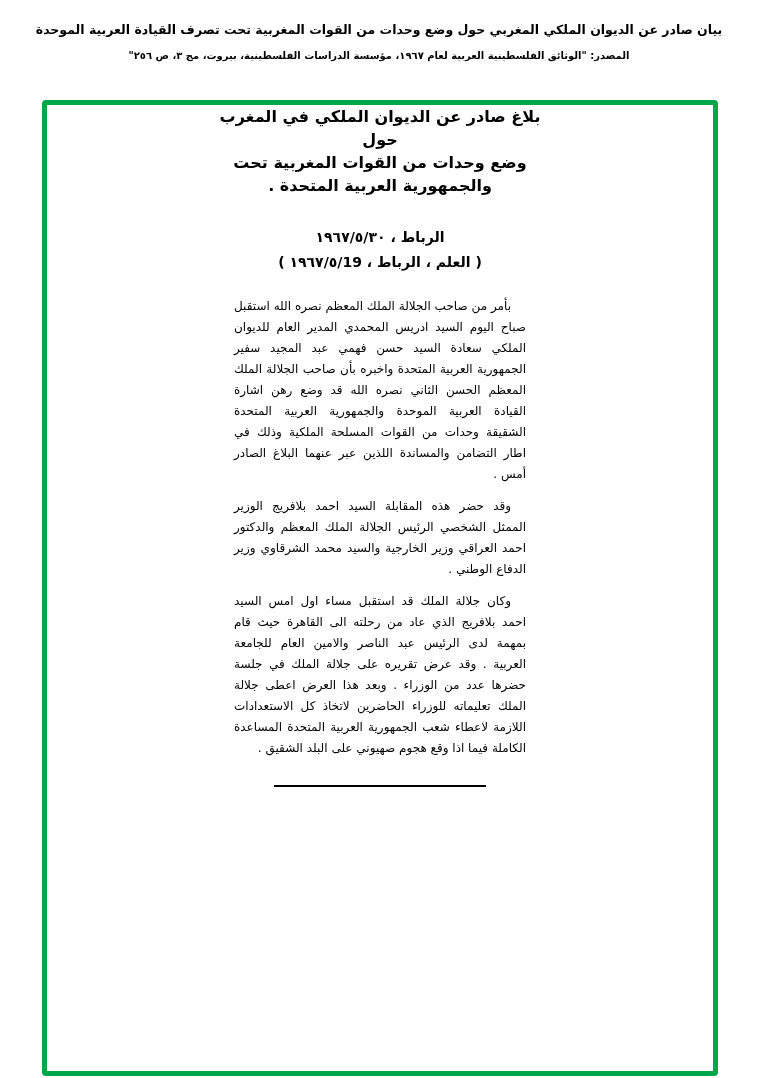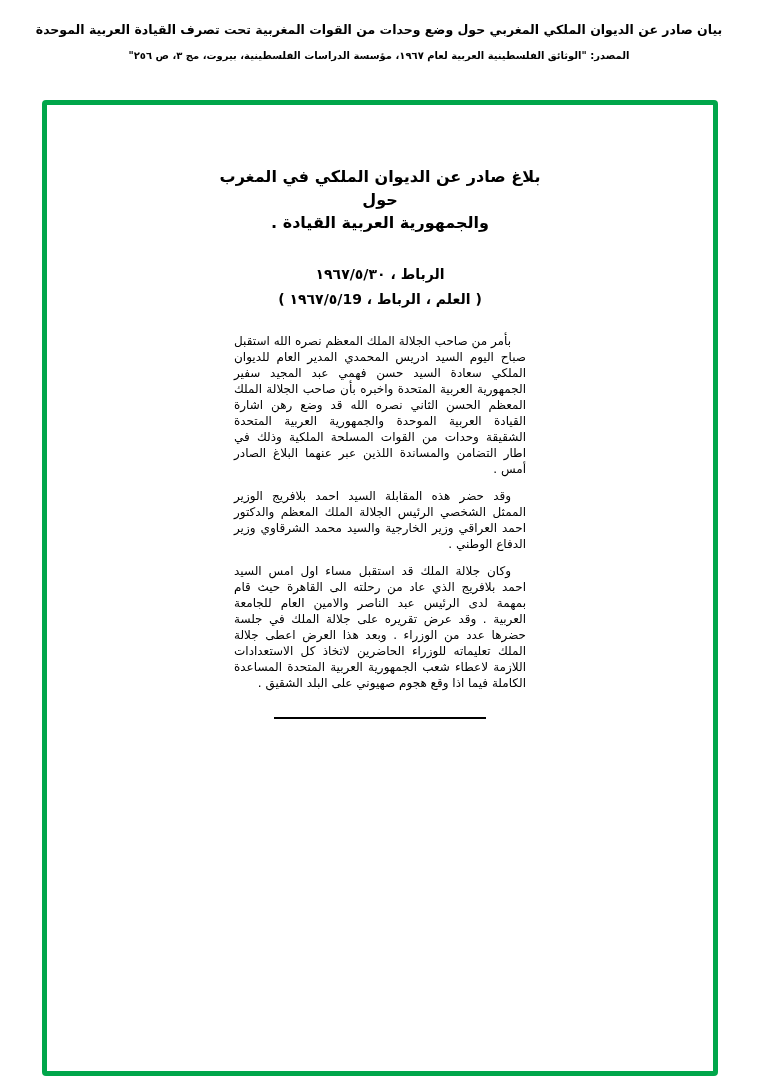--- a/index.html
+++ b/index.html
@@ -23,39 +23,39 @@
   
   .frame {
     position: absolute;
     left: 42px; top: 100px;
     width: 676px; height: 976px;
     border: 5px solid var(--frame-green);
     border-radius: 4px;
     background: var(--paper);
   }
 
-  .doc { padding-top: 60px; }
+  .doc { }
 
   .title-block {
     width: 340px; margin: 0 auto;
     text-align: center;
     font-weight: bold;
     font-size: 16px; line-height: 23px;
   }
 
   .date-block {
     margin-top: 28px;
     text-align: center;
     font-weight: bold;
     font-size: 14px; line-height: 25px;
   }
 
   .body-block {
     width: 292px; margin: 21px auto 0;
-    font-size: 12px; line-height: 16px;
+    font-size: 12px; line-height: 21px;
     text-align: justify;
   }
   .body-block p { margin: 0 0 11px 0; text-indent: 15px; }
 
   .end-rule {
     width: 212px;
     margin: 26px auto 0;
     border: none;
     border-top: 2px solid var(--ink);
   }
@@ -68,21 +68,22 @@
   <div class="page-header" dir="rtl" lang="ar">
     <div class="ph-title">بيان صادر عن الديوان الملكي المغربي حول وضع وحدات من القوات المغربية تحت تصرف القيادة العربية الموحدة</div>
     <div class="ph-source">المصدر: "الوثائق الفلسطينية العربية لعام ١٩٦٧، مؤسسة الدراسات الفلسطينية، بيروت، مج ٣، ص ٢٥٦"</div>
   </div>
 
   <div class="frame">
     <div class="doc" dir="rtl" lang="ar">
 
       <div class="title-block">
         <div class="title-line">بلاغ صادر عن الديوان الملكي في المغرب حول</div>
-        <div class="title-line">والجمهورية العربية القيادة .</div>
+        <div class="title-line">وضع وحدات من القوات المغربية تحت</div>
+        <div class="title-line">والجمهورية العربية المتحدة .</div>
       </div>
 
       <div class="date-block">
         <div>الرباط ، ١٩٦٧/٥/٣٠</div>
         <div>( العلم ، الرباط ، ١٩٦٧/٥/19 )</div>
       </div>
 
       <div class="body-block">
         <p>بأمر من صاحب الجلالة الملك المعظم نصره الله استقبل صباح اليوم السيد ادريس المحمدي المدير العام للديوان الملكي سعادة السيد حسن فهمي عبد المجيد سفير الجمهورية العربية المتحدة واخبره بأن صاحب الجلالة الملك المعظم الحسن الثاني نصره الله قد وضع رهن اشارة القيادة العربية الموحدة والجمهورية العربية المتحدة الشقيقة وحدات من القوات المسلحة الملكية وذلك في اطار التضامن والمساندة اللذين عبر عنهما البلاغ الصادر أمس .</p>
         <p>وقد حضر هذه المقابلة السيد احمد بلافريج الوزير الممثل الشخصي الرئيس الجلالة الملك المعظم والدكتور احمد العراقي وزير الخارجية والسيد محمد الشرقاوي وزير الدفاع الوطني .</p>

